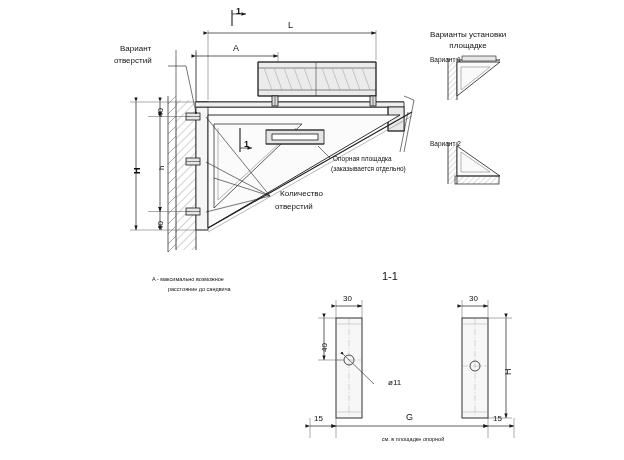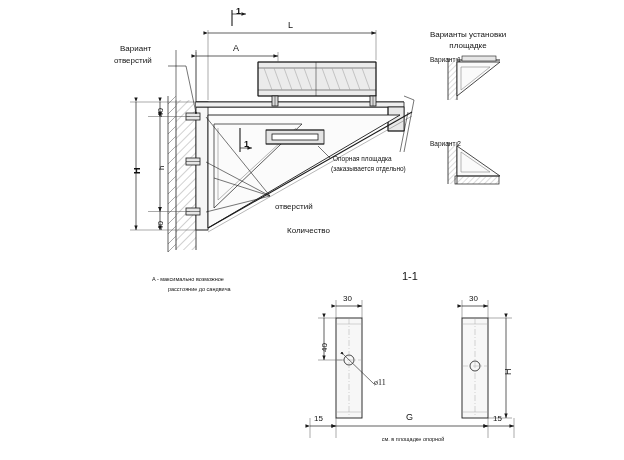--- a/index.html
+++ b/index.html
@@ -274,45 +274,45 @@
 
   <div class="lbl bold md" style="left:236px; top:6px;">1</div>
 
   <div class="lbl bold md" style="left:244px; top:139px;">1</div>
 
   <div class="lbl rot90" style="left:156px; top:117px;">40</div>
   <div class="lbl rot90" style="left:157px; top:170px;">h</div>
   <div class="lbl rot90" style="left:156px; top:230px;">40</div>
   <div class="lbl md bold rot90" style="left:132px; top:174px;">H</div>
 
-  <div class="lbl" style="left:287px; top:189px;margin-top:37px;">Количество</div>
+  <div class="lbl" style="left:280px; top:189px;">Количество</div>
   <div class="lbl" style="left:275px; top:202px;">отверстий</div>
 
   <div class="lbl sm" style="left:333px; top:155px;">Опорная площадка</div>
   <div class="lbl sm" style="left:331px; top:165px;">(заказывается отдельно)</div>
 
   <div class="lbl ctr" style="left:408px; top:30px; width:120px;">Варианты установки</div>
   <div class="lbl ctr" style="left:408px; top:41px; width:120px;">площадке</div>
 
   <div class="lbl sm" style="left:430px; top:56px;">Вариант 1</div>
   <div class="lbl sm" style="left:430px; top:140px;">Вариант 2</div>
 
   <div class="lbl xs" style="left:152px; top:276px;">A - максимально возможное</div>
   <div class="lbl xs" style="left:168px; top:286px;">расстояние до сандвича</div>
 
-  <div class="lbl lg" style="left:382px; top:270px;margin-left:20px;">1-1</div>
+  <div class="lbl lg" style="left:382px; top:270px;">1-1</div>
 
   <div class="lbl" style="left:343px; top:294px;">30</div>
   <div class="lbl" style="left:469px; top:294px;">30</div>
 
   <div class="lbl rot90" style="left:320px; top:352px;">40</div>
 
   <div class="lbl md rot90" style="left:503px; top:375px;">H</div>
 
-  <div class="lbl" style="left:374px; top:378px;font-family:Liberation Serif, serif;">ø11</div>
+  <div class="lbl" style="left:388px; top:378px;">ø11</div>
 
   <div class="lbl" style="left:314px; top:414px;">15</div>
   <div class="lbl" style="left:493px; top:414px;">15</div>
   <div class="lbl md" style="left:406px; top:412px;">G</div>
 
   <div class="lbl xs ctr" style="left:340px; top:436px; width:146px;">см. в площадке опорной</div>
 
 </div>
 
 </body></html>

